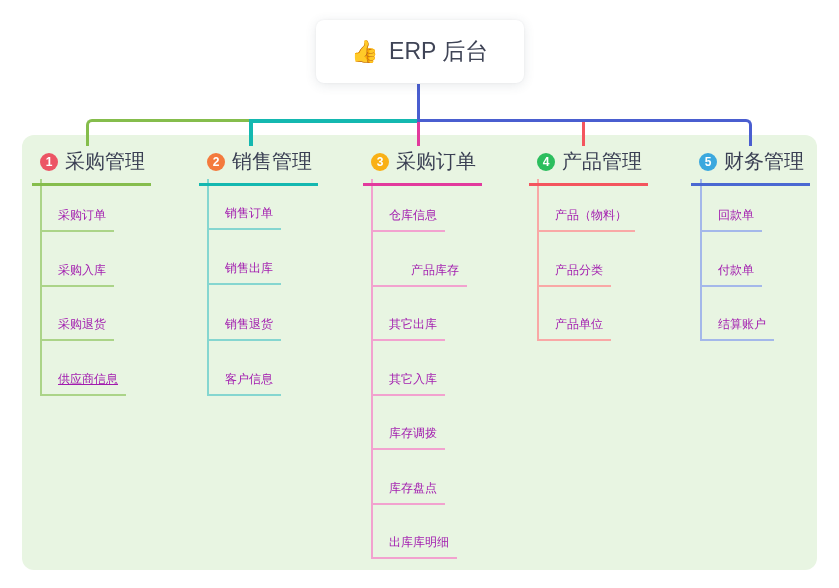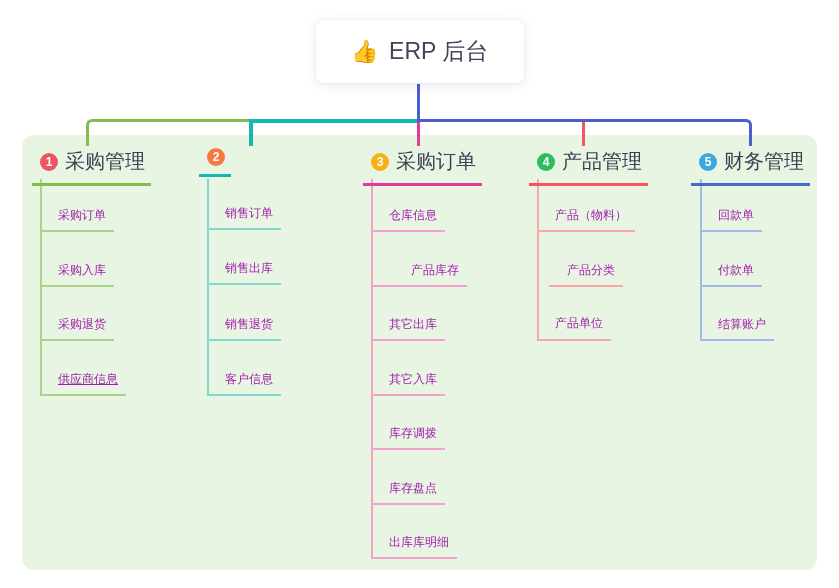--- a/index.html
+++ b/index.html
@@ -53,20 +53,21 @@
         <div class="badge" style="background: rgb(236, 85, 101);">1</div>
         <div>采购管理</div>
       </div>
       <div class="spine" style="left: 40px; top: 179px; height: 216.5px; background: rgb(171, 212, 136);"></div>
       <div class="child" style="left: 40px; top: 207px; border-bottom-color: rgb(171, 212, 136);">采购订单</div>
       <div class="child" style="left: 40px; top: 261.5px; border-bottom-color: rgb(171, 212, 136);">采购入库</div>
       <div class="child" style="left: 40px; top: 316px; border-bottom-color: rgb(171, 212, 136);">采购退货</div>
       <div class="child" style="left: 40px; top: 370.5px; border-bottom-color: rgb(171, 212, 136); text-decoration: underline;">供应商信息</div>
       <div class="hdr" style="left: 199px; top: 148px; border-bottom-color: rgb(20, 184, 176);">
         <div class="badge" style="background: rgb(244, 122, 61);">2</div>
+        <div>销售管理</div>
       </div>
       <div class="spine" style="left: 207px; top: 179px; height: 216.5px; background: rgb(133, 214, 208);"></div>
       <div class="child" style="left: 207px; top: 205px; border-bottom-color: rgb(133, 214, 208);">销售订单</div>
       <div class="child" style="left: 207px; top: 260px; border-bottom-color: rgb(133, 214, 208);">销售出库</div>
       <div class="child" style="left: 207px; top: 316px; border-bottom-color: rgb(133, 214, 208);">销售退货</div>
       <div class="child" style="left: 207px; top: 370.5px; border-bottom-color: rgb(133, 214, 208);">客户信息</div>
       <div class="hdr" style="left: 363px; top: 148px; border-bottom-color: rgb(226, 58, 157);">
         <div class="badge" style="background: rgb(249, 176, 22);">3</div>
         <div>采购订单</div>
       </div>
@@ -77,22 +78,22 @@
       <div class="child" style="left: 371px; top: 370.5px; border-bottom-color: rgb(242, 162, 207);">其它入库</div>
       <div class="child" style="left: 371px; top: 425px; border-bottom-color: rgb(242, 162, 207);">库存调拨</div>
       <div class="child" style="left: 371px; top: 479.5px; border-bottom-color: rgb(242, 162, 207);">库存盘点</div>
       <div class="child" style="left: 371px; top: 534px; border-bottom-color: rgb(242, 162, 207); text-align: right;">出库库明细</div>
       <div class="hdr" style="left: 529px; top: 148px; border-bottom-color: rgb(244, 85, 94);">
         <div class="badge" style="background: rgb(44, 190, 94);">4</div>
         <div>产品管理</div>
       </div>
       <div class="spine" style="left: 537px; top: 179px; height: 162px; background: rgb(249, 168, 166);"></div>
       <div class="child" style="left: 537px; top: 207px; border-bottom-color: rgb(249, 168, 166);">产品（物料）</div>
-      <div class="child" style="left: 537px; top: 261.5px; border-bottom-color: rgb(249, 168, 166); margin-left: 12px;">产品分类</div>
-      <div class="child" style="left: 537px; top: 316px; border-bottom-color: rgb(249, 168, 166); font-family: Liberation Mono, monospace;">产品单位</div>
+      <div class="child" style="left: 537px; top: 261.5px; border-bottom-color: rgb(249, 168, 166);">产品分类</div>
+      <div class="child" style="left: 537px; top: 316px; border-bottom-color: rgb(249, 168, 166);">产品单位</div>
       <div class="hdr" style="left: 691px; top: 148px; border-bottom-color: rgb(74, 104, 210);">
         <div class="badge" style="background: rgb(59, 168, 222);">5</div>
         <div>财务管理</div>
       </div>
       <div class="spine" style="left: 700px; top: 179px; height: 162px; background: rgb(164, 184, 234);"></div>
       <div class="child" style="left: 700px; top: 207px; border-bottom-color: rgb(164, 184, 234);">回款单</div>
       <div class="child" style="left: 700px; top: 261.5px; border-bottom-color: rgb(164, 184, 234);">付款单</div>
       <div class="child" style="left: 700px; top: 316px; border-bottom-color: rgb(164, 184, 234);">结算账户</div>
     </div>
 </div>

